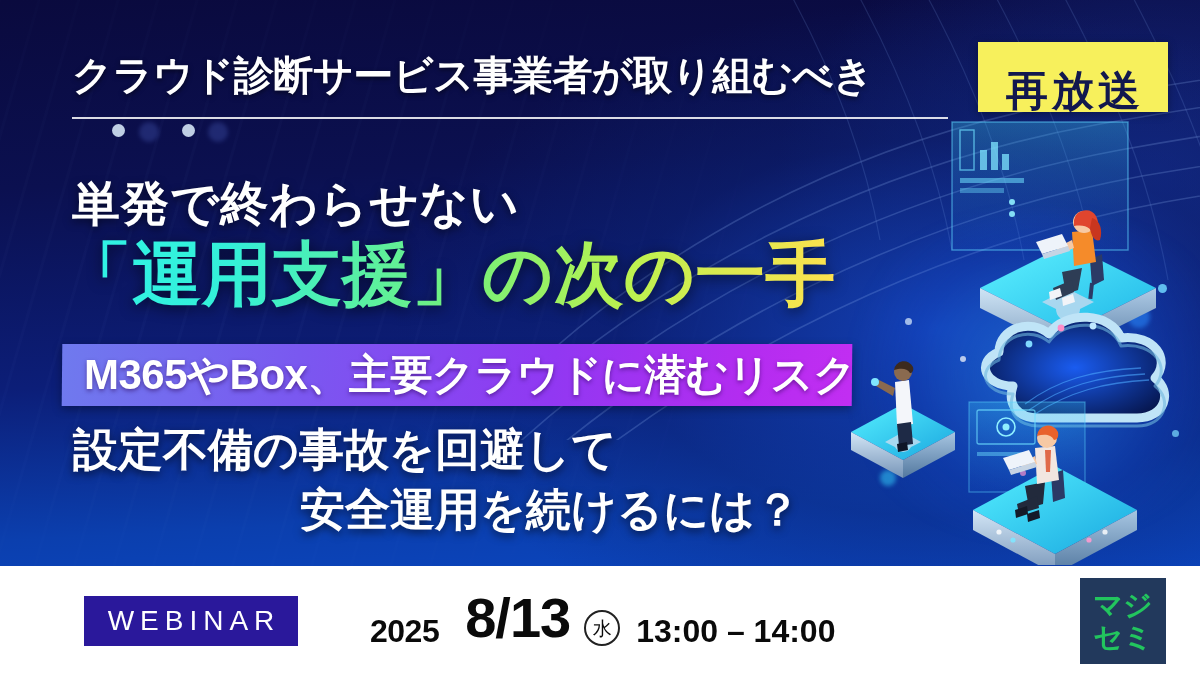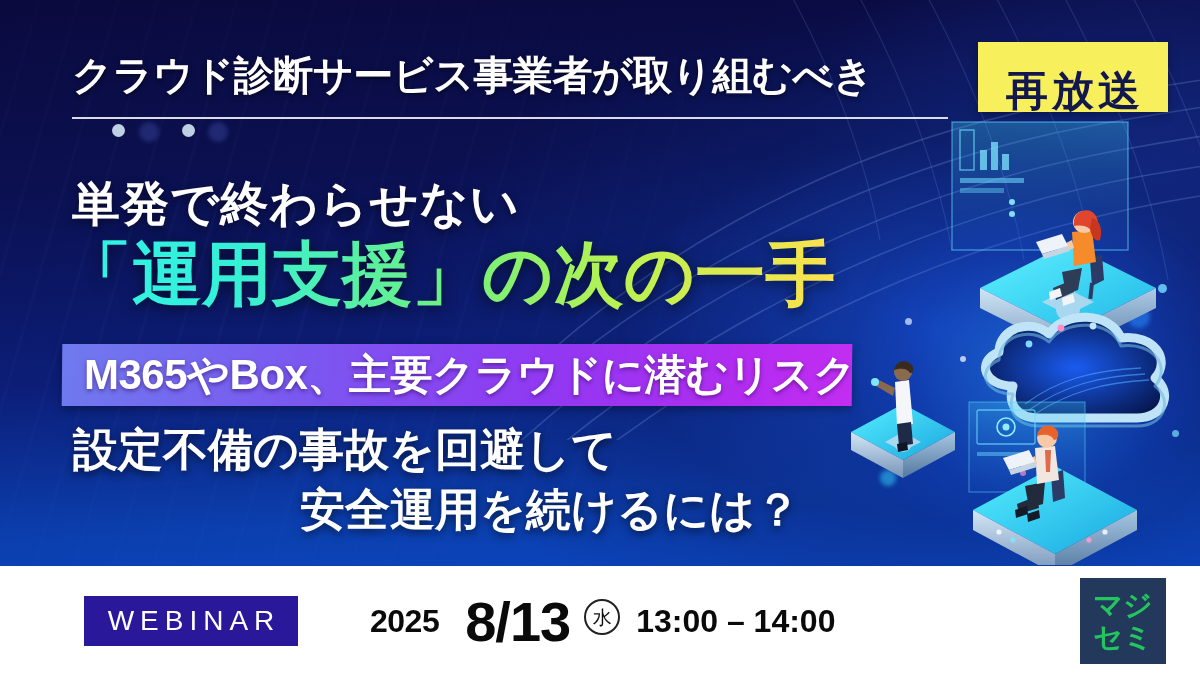--- a/index.html
+++ b/index.html
@@ -247,21 +247,21 @@
     letter-spacing: 6px;
     padding-left: 6px;
     line-height: 1;
   }
   .datetime {
     position: absolute;
     left: 370px;
     top: 26px;
     height: 58px;
     display: flex;
-    align-items: center;
+    align-items: flex-end;
     color: #0a0a0a;
     white-space: nowrap;
   }
   .dt-year {
     font-size: 32px;
     font-weight: 700;
     letter-spacing: -0.5px;
   }
   .dt-date {
     font-size: 56px;

